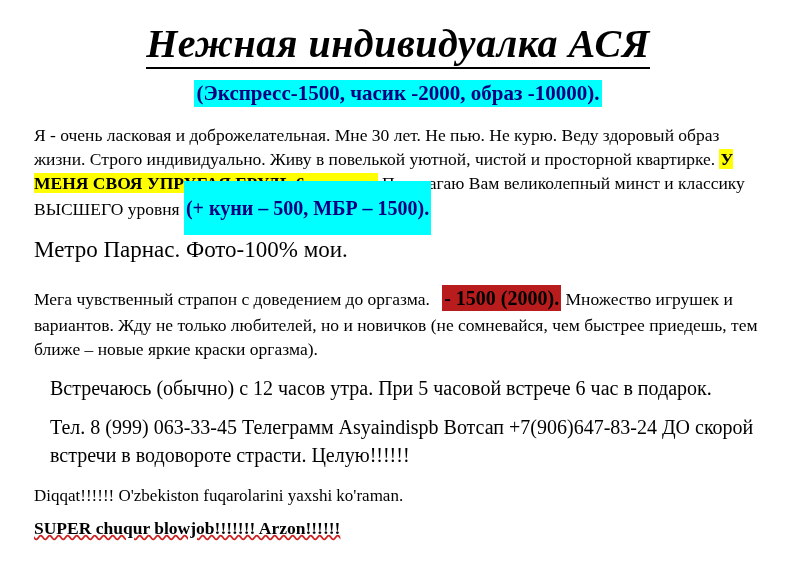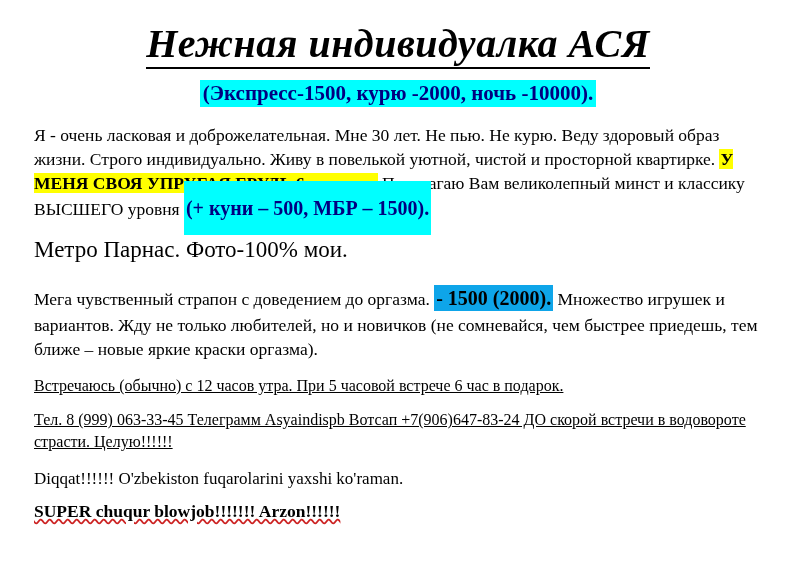--- a/index.html
+++ b/index.html
@@ -66,43 +66,43 @@
     padding: 0 1px;
   }
   .hl-cyan-blue {
     background: #00ffff;
     color: #000080;
     font-weight: bold;
     font-size: 20px;
     padding: 16px 2px;
   }
   .hl-cyan-black {
-    background: #0ea5e9;
+    background: #b91c1c;
     color: #000000;
     font-weight: bold;
     font-size: 20px;
     padding: 2px 2px;
+    margin-left: 8px;
   }
   .wavy {
     text-decoration-style: wavy;
     text-decoration-color: #d03030;
   }
 
   .centerline {
     text-align: left;
     font-weight: normal;
     font-size: 23px;
     margin: 0 0 22px 0;
   }
 
   .smallpara {
-    font-size: 16px;
+    font-size: 20px;
     line-height: 1.38;
-    margin: 0 0 12px 0;
-    text-decoration: underline;
+    margin: 0 0 12px 16px;
   }
 
   .uzb {
     font-size: 17px;
     margin: 16px 0 12px 0;
   }
   .bold-last {
     font-weight: bold;
     font-size: 17.5px;
     margin: 0;
@@ -114,21 +114,21 @@
   }
 </style>
 </head>
 <body>
 
 <div class="page">
 
   <h1 class="title"><span class="u">Нежная индивидуалка АСЯ</span></h1>
 
   <div class="priceline">
-    <span>(Экспресс-1500, курю -2000, ночь -10000).</span>
+    <span>(Экспресс-1500, часик -2000, образ -10000).</span>
   </div>
 
   <p class="para"><span>Я - очень ласковая и доброжелательная. Мне 30 лет. Не пью. Не курю. Веду здоровый образ жизни. Строго индивидуально. Живу в повелькой уютной, чистой и просторной квартирке. </span><span class="hl-yellow">У МЕНЯ СВОЯ УПРУГАЯ ГРУДЬ 6 размера.</span><span> Предлагаю Вам великолепный минст и классику ВЫСШЕГО уровня </span><span class="hl-cyan-blue">(+ куни – 500, МБР – 1500).</span></p>
 
   <p class="centerline">Метро Парнас. Фото-100% мои.</p>
 
   <p class="para"><span>Мега чувственный страпон с доведением до оргазма. </span><span class="hl-cyan-black">- 1500 (2000).</span><span> Множество игрушек и вариантов. Жду не только любителей, но и новичков (не сомневайся, чем быстрее приедешь, тем ближе – новые яркие краски оргазма).</span></p>
 
   <p class="smallpara">Встречаюсь (обычно) с 12 часов утра. При 5 часовой встрече 6 час в подарок.</p>
 

